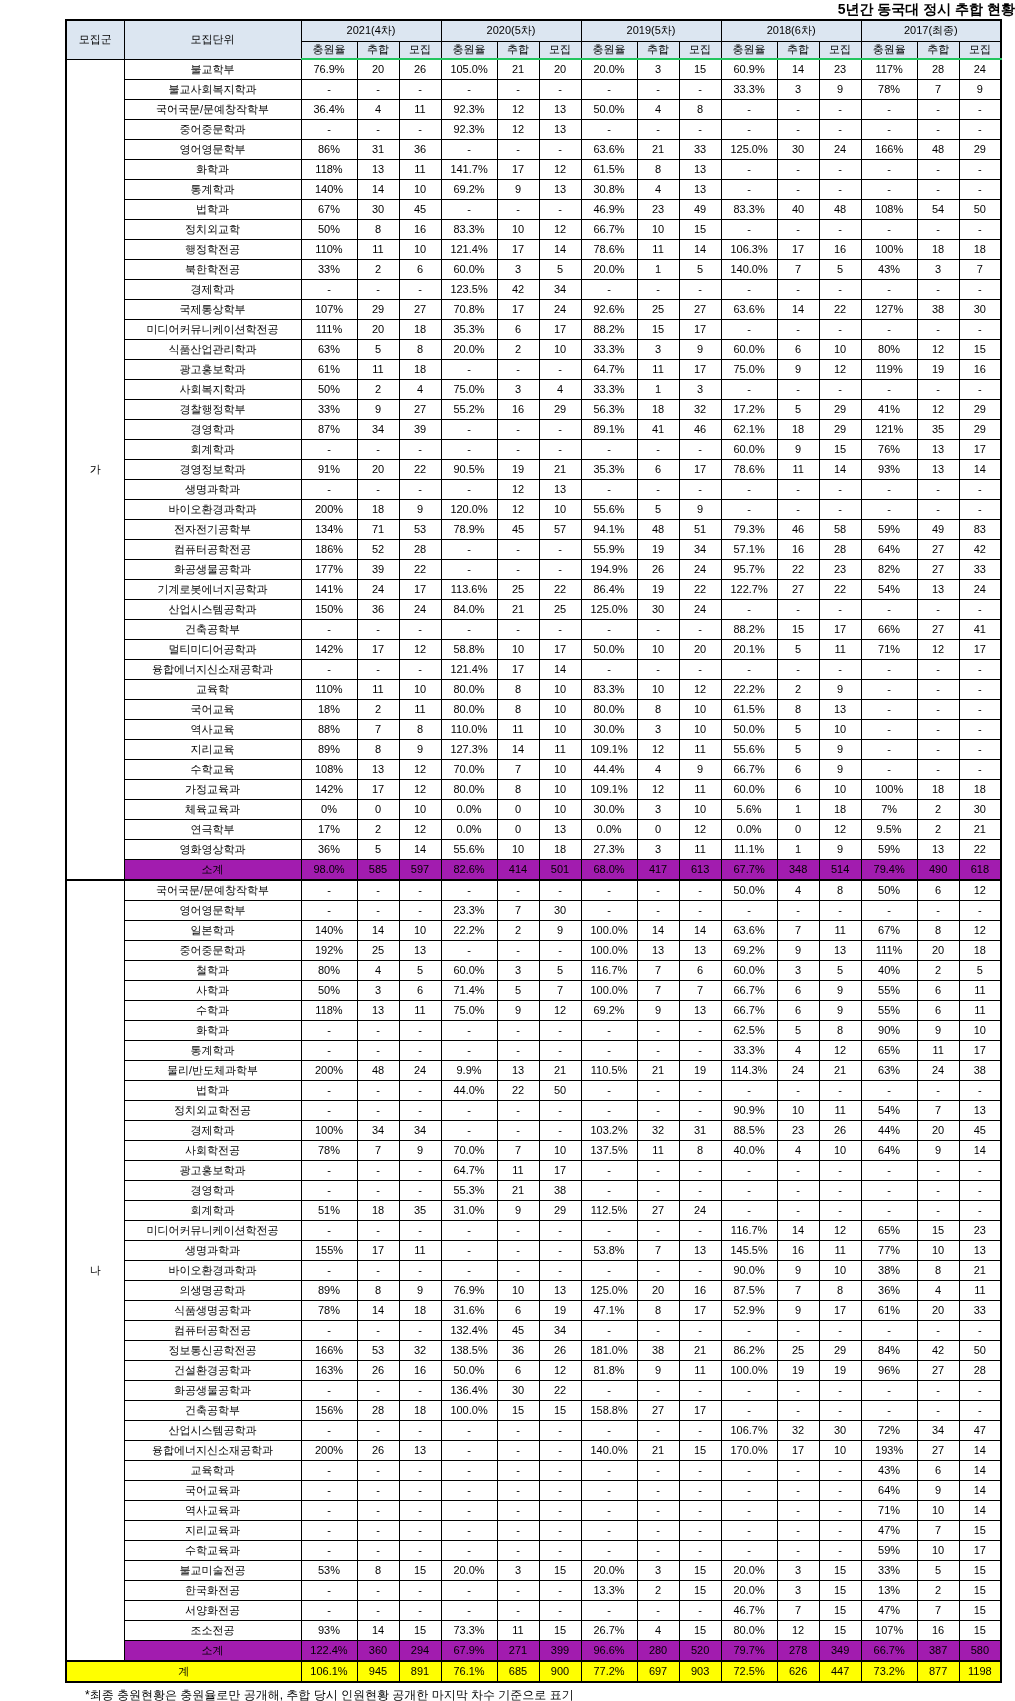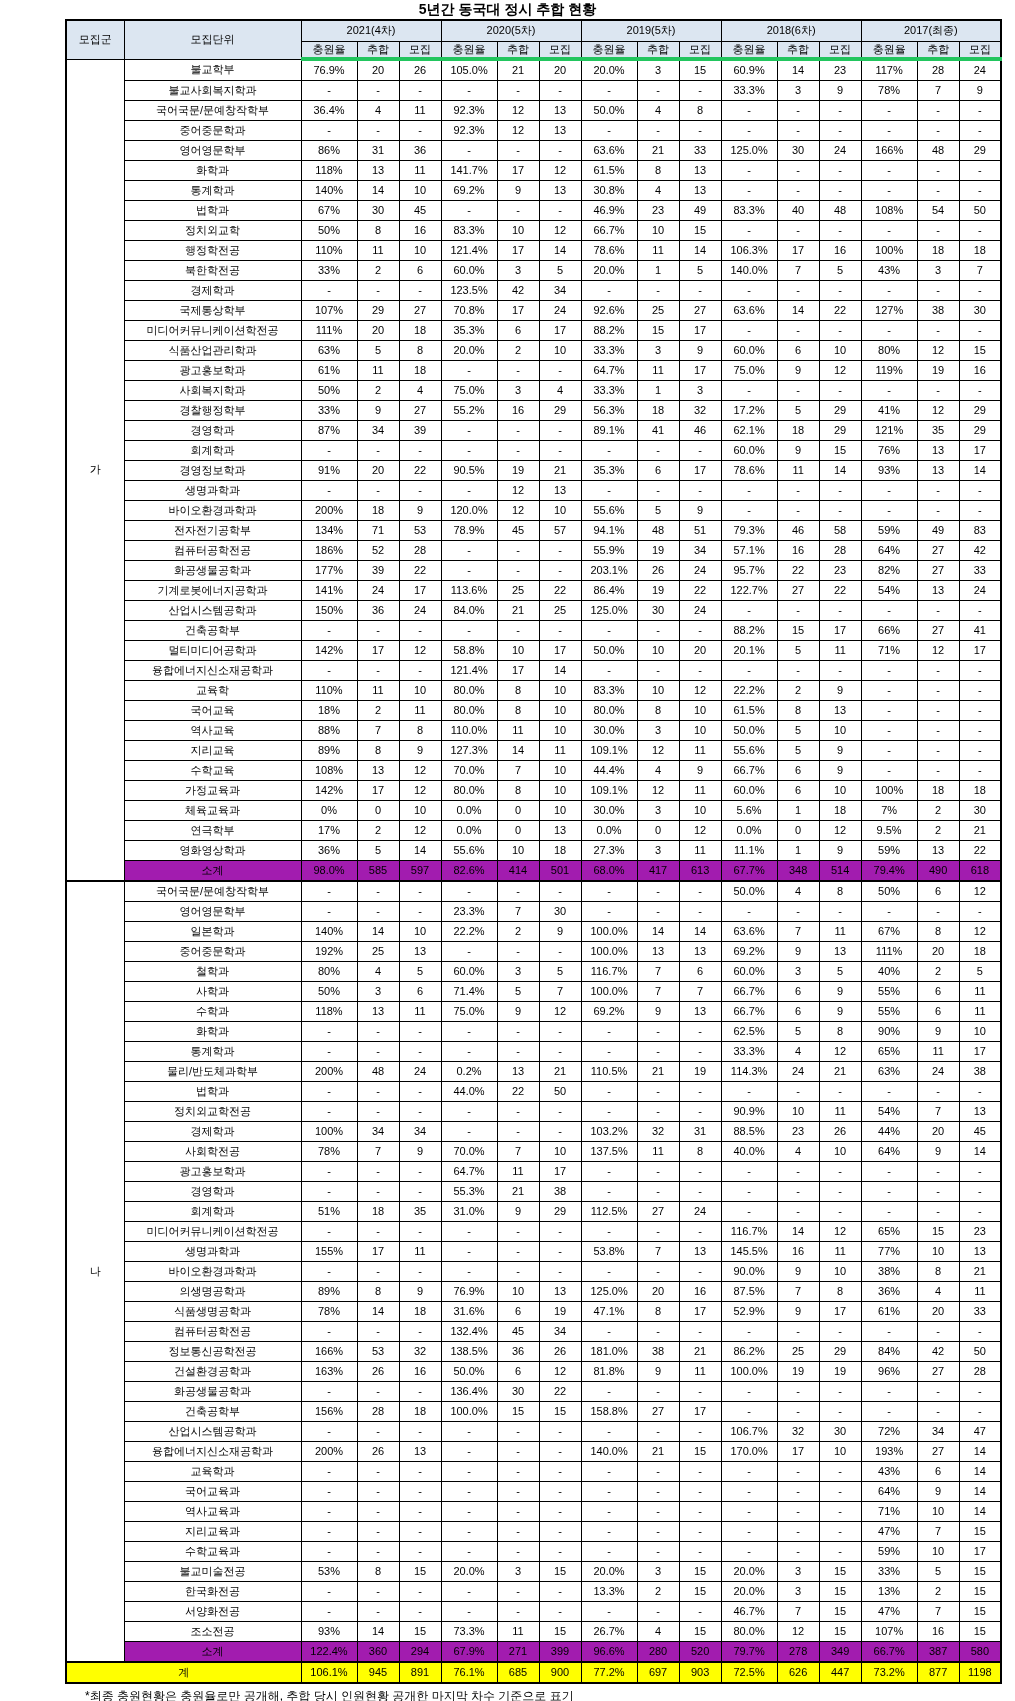--- a/index.html
+++ b/index.html
@@ -3,21 +3,21 @@
 <meta charset="utf-8">
 <style>
   * { box-sizing: border-box; }
   html, body { margin: 0; padding: 0; }
   body {
     width: 1015px; height: 1701px;
     background: #ffffff; color: #000;
     font-family: "Liberation Sans", sans-serif;
   }
   .title {
-    width: 1015px; text-align: center;
+    width: 1015px; text-align: right;
     font-size: 14px; font-weight: 700;
     padding: 1px 0 2px 0; line-height: 16px;
   }
   table.adm {
     border-collapse: collapse;
     margin-left: 65px;
     width: 828px;
     table-layout: fixed;
     border: 2px solid #000;
   }
@@ -25,21 +25,21 @@
     border: 1px solid #000;
     font-size: 11px;
     text-align: center;
     vertical-align: middle;
     padding: 0 1px;
     white-space: nowrap;
     overflow: hidden;
   }
   thead th { background: #dce6f1; font-weight: 400; }
   thead tr.yr th { height: 21px; }
-  thead tr.subh th { height: 18px; border-bottom: 4px solid #22c55e; }
+  thead tr.subh th { height: 18px; border-bottom: 2px solid #22c55e; }
   tbody td { height: 19px; line-height: 19px; }
   td.grpstart, th.grpstart { border-left: 2px solid #000; }
   td.groupcell { background: #ffffff; font-size: 11px; }
   tr.subtotal td { background: #a21caf; }
   tr.total td { background: #ffff00; }
   tr.section-start td { border-top: 2px solid #000; }
   .footnote {
     margin-left: 85px;
     padding-top: 4px;
     font-size: 12px;
@@ -551,21 +551,21 @@
         <td>42</td>
       </tr>
       <tr>
         <td>화공생물공학과</td>
         <td class="grpstart">177%</td>
         <td>39</td>
         <td>22</td>
         <td class="grpstart">-</td>
         <td>-</td>
         <td>-</td>
-        <td class="grpstart">203.1%</td>
+        <td class="grpstart">194.9%</td>
         <td>26</td>
         <td>24</td>
         <td class="grpstart">95.7%</td>
         <td>22</td>
         <td>23</td>
         <td class="grpstart">82%</td>
         <td>27</td>
         <td>33</td>
       </tr>
       <tr>
@@ -999,21 +999,21 @@
         <td>12</td>
         <td class="grpstart">65%</td>
         <td>11</td>
         <td>17</td>
       </tr>
       <tr>
         <td>물리/반도체과학부</td>
         <td class="grpstart">200%</td>
         <td>48</td>
         <td>24</td>
-        <td class="grpstart">0.2%</td>
+        <td class="grpstart">9.9%</td>
         <td>13</td>
         <td>21</td>
         <td class="grpstart">110.5%</td>
         <td>21</td>
         <td>19</td>
         <td class="grpstart">114.3%</td>
         <td>24</td>
         <td>21</td>
         <td class="grpstart">63%</td>
         <td>24</td>

